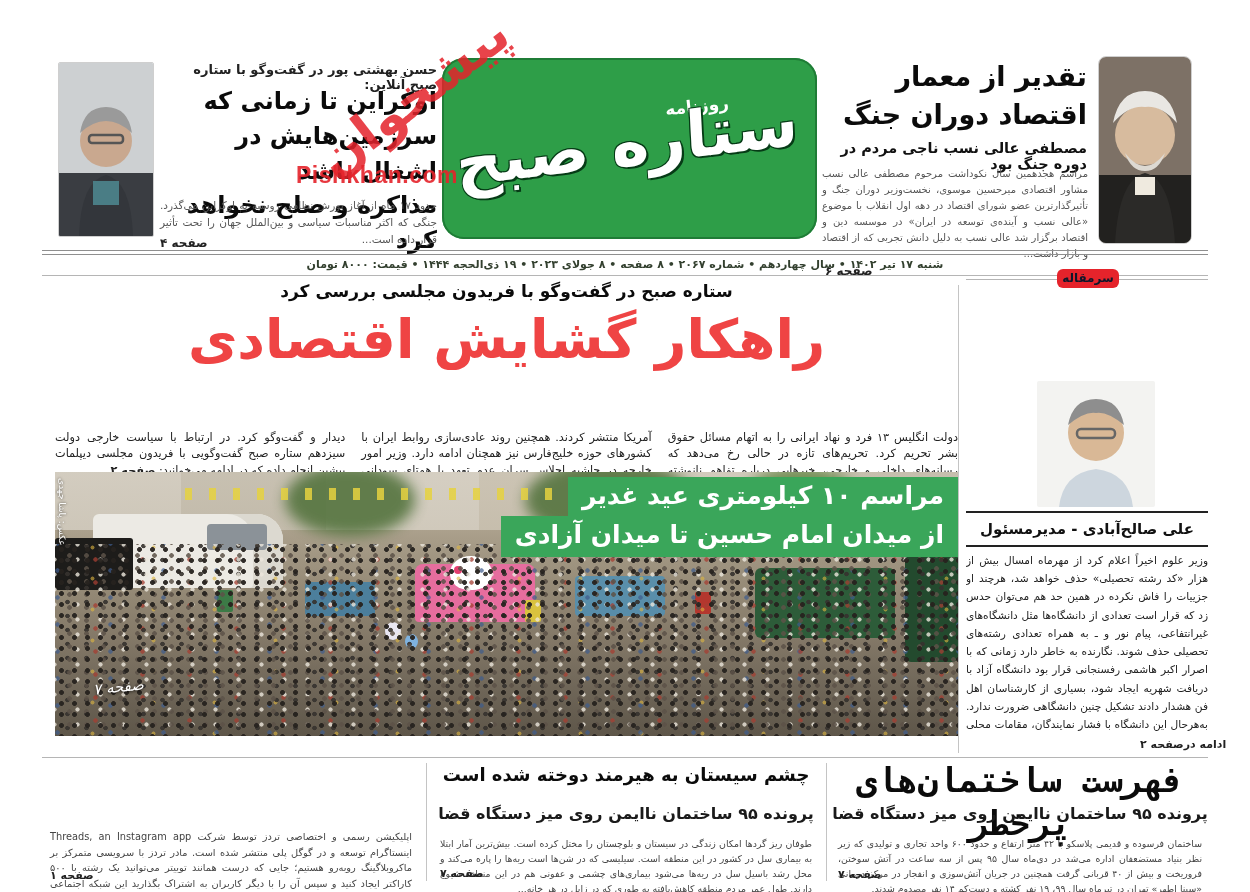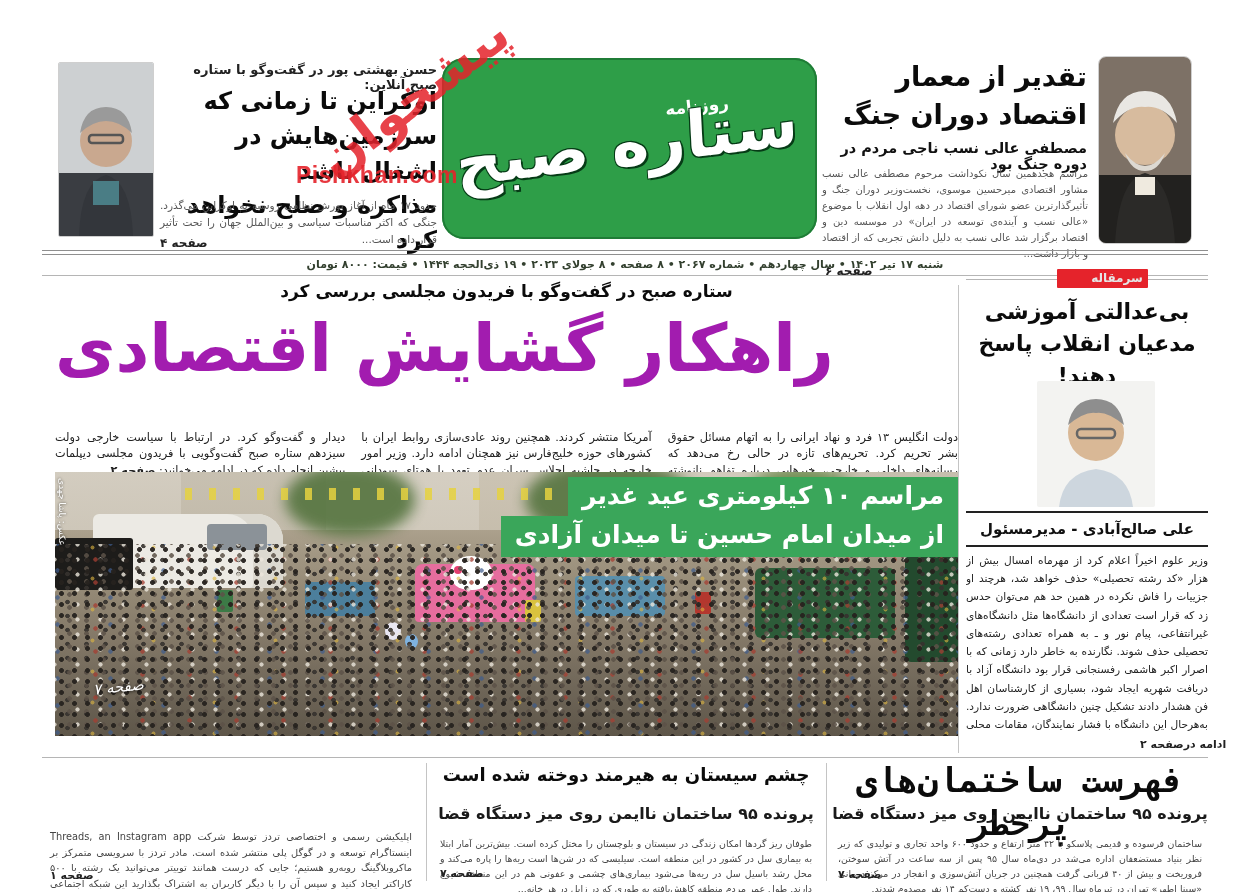--- a/index.html
+++ b/index.html
@@ -28,32 +28,32 @@
 
   .watermark-fa{position:absolute;left:300px;top:66px;color:#e5232b;font-size:52px;font-weight:900;
                 transform:rotate(-38deg);opacity:.85;white-space:nowrap;}
   .watermark-en{position:absolute;left:296px;top:162px;color:#e5232b;font-size:23px;font-weight:bold;
                 letter-spacing:.5px;opacity:.9;font-family:"Liberation Sans",sans-serif;}
 
   .dateline{position:absolute;left:42px;top:258px;width:1166px;text-align:center;font-size:11px;
             color:#33402f;font-weight:bold;}
 
   
-  .badge{position:absolute;background:#e5232b;color:#e5e5e5;font-size:12px;font-weight:bold;
-         border-radius:1px;text-align:center;line-height:19px;padding-left:29px;}
+  .badge{position:absolute;background:#e5232b;color:#0f172a;font-size:12px;font-weight:bold;
+         border-radius:6px;text-align:center;line-height:19px;}
   .ed-headline{font-weight:900;font-size:22px;line-height:1.45;text-align:center;color:#0b0b0b;}
   .byline{position:absolute;border-top:2px solid #222;border-bottom:2px solid #222;
           text-align:center;font-weight:bold;font-size:15px;padding:7px 0;color:#111;}
   .ed-body{font-size:10.6px;line-height:1.72;text-align:justify;color:#222;}
 
   
   .main-kicker{position:absolute;left:55px;top:281px;width:903px;text-align:center;
                font-weight:900;font-size:17px;color:#0b0b0b;}
-  .main-headline{position:absolute;left:55px;top:299px;width:903px;text-align:left;
-                 font-weight:900;font-size:66px;line-height:1.5;white-space:nowrap;color:#a21caf;
+  .main-headline{position:absolute;left:55px;top:299px;width:903px;text-align:center;
+                 font-weight:900;font-size:54px;line-height:1.5;white-space:nowrap;color:#ef4444;
                  letter-spacing:-1px;}
   .intro{position:absolute;left:55px;top:430px;width:903px;display:flex;gap:16px;direction:rtl;}
   .intro div{flex:1;font-size:11.3px;line-height:1.45;text-align:justify;color:#222;}
 
   
   .photo{position:absolute;left:55px;top:472px;width:903px;height:264px;overflow:hidden;
          background:linear-gradient(180deg,#c6beae 0%,#b8ae9b 12%,#a99e8a 24%,#978c78 42%,#847968 62%,#6f6658 82%,#5e5649 100%);}
   .ph-buildings{position:absolute;left:0;top:0;width:100%;height:58px;
          background:linear-gradient(90deg,#d6d0c4 0 14%,#c8c1b2 14% 30%,#d9d3c7 30% 47%,#cdc5b5 47% 68%,#d5cec0 68% 86%,#c7bfae 86% 100%);opacity:.8;}
   .ph-tree{position:absolute;border-radius:50%;filter:blur(7px);background:#55743f;opacity:.9;}
@@ -146,24 +146,20 @@
     </svg>
   </div>
 
   <div class="rule-double" style="left:42px;top:250px;width:1166px;"></div>
   <div class="dateline fa">شنبه ۱۷ تیر ۱۴۰۲ • سال چهاردهم • شماره ۲۰۶۷ • ۸ صفحه • ۸ جولای ۲۰۲۳ • ۱۹ ذی‌الحجه ۱۴۴۴ • قیمت: ۸۰۰۰ تومان</div>
   <div class="hl" style="left:42px;top:275px;width:1166px;"></div>
 
   <div class="vl" style="left:958px;top:285px;height:468px;"></div>
   <div class="hl" style="left:966px;top:279px;width:242px;"></div>
   <div class="badge fa" style="left:1057px;top:269px;width:62px;height:19px;">سرمقاله</div>
-  <div class="abs fa ed-headline" style="left:966px;top:296px;width:242px;">
-    <div>بی‌عدالتی آموزشی</div>
-    <div>مدعیان انقلاب پاسخ دهند!</div>
-  </div>
   <div class="portrait" style="left:1037px;top:381px;width:118px;height:126px;border:none;">
     <svg width="118" height="126" viewBox="0 0 118 126">
       <rect width="118" height="126" fill="#f3f3f1"></rect>
       <path d="M22 126 Q26 92 59 88 Q92 92 96 126 Z" fill="#cdd6de"></path>
       <circle cx="59" cy="52" r="28" fill="#d9b896"></circle>
       <path d="M31 44 Q36 18 59 18 Q82 18 87 44 Q70 30 59 32 Q48 30 31 44Z" fill="#8e8e8e"></path>
       <rect x="40" y="48" width="38" height="9" rx="4" fill="none" stroke="#666" stroke-width="2.5"></rect>
     </svg>
   </div>
   <div class="byline fa" style="left:966px;top:511px;width:242px;">علی صالح‌آبادی - مدیرمسئول</div>

